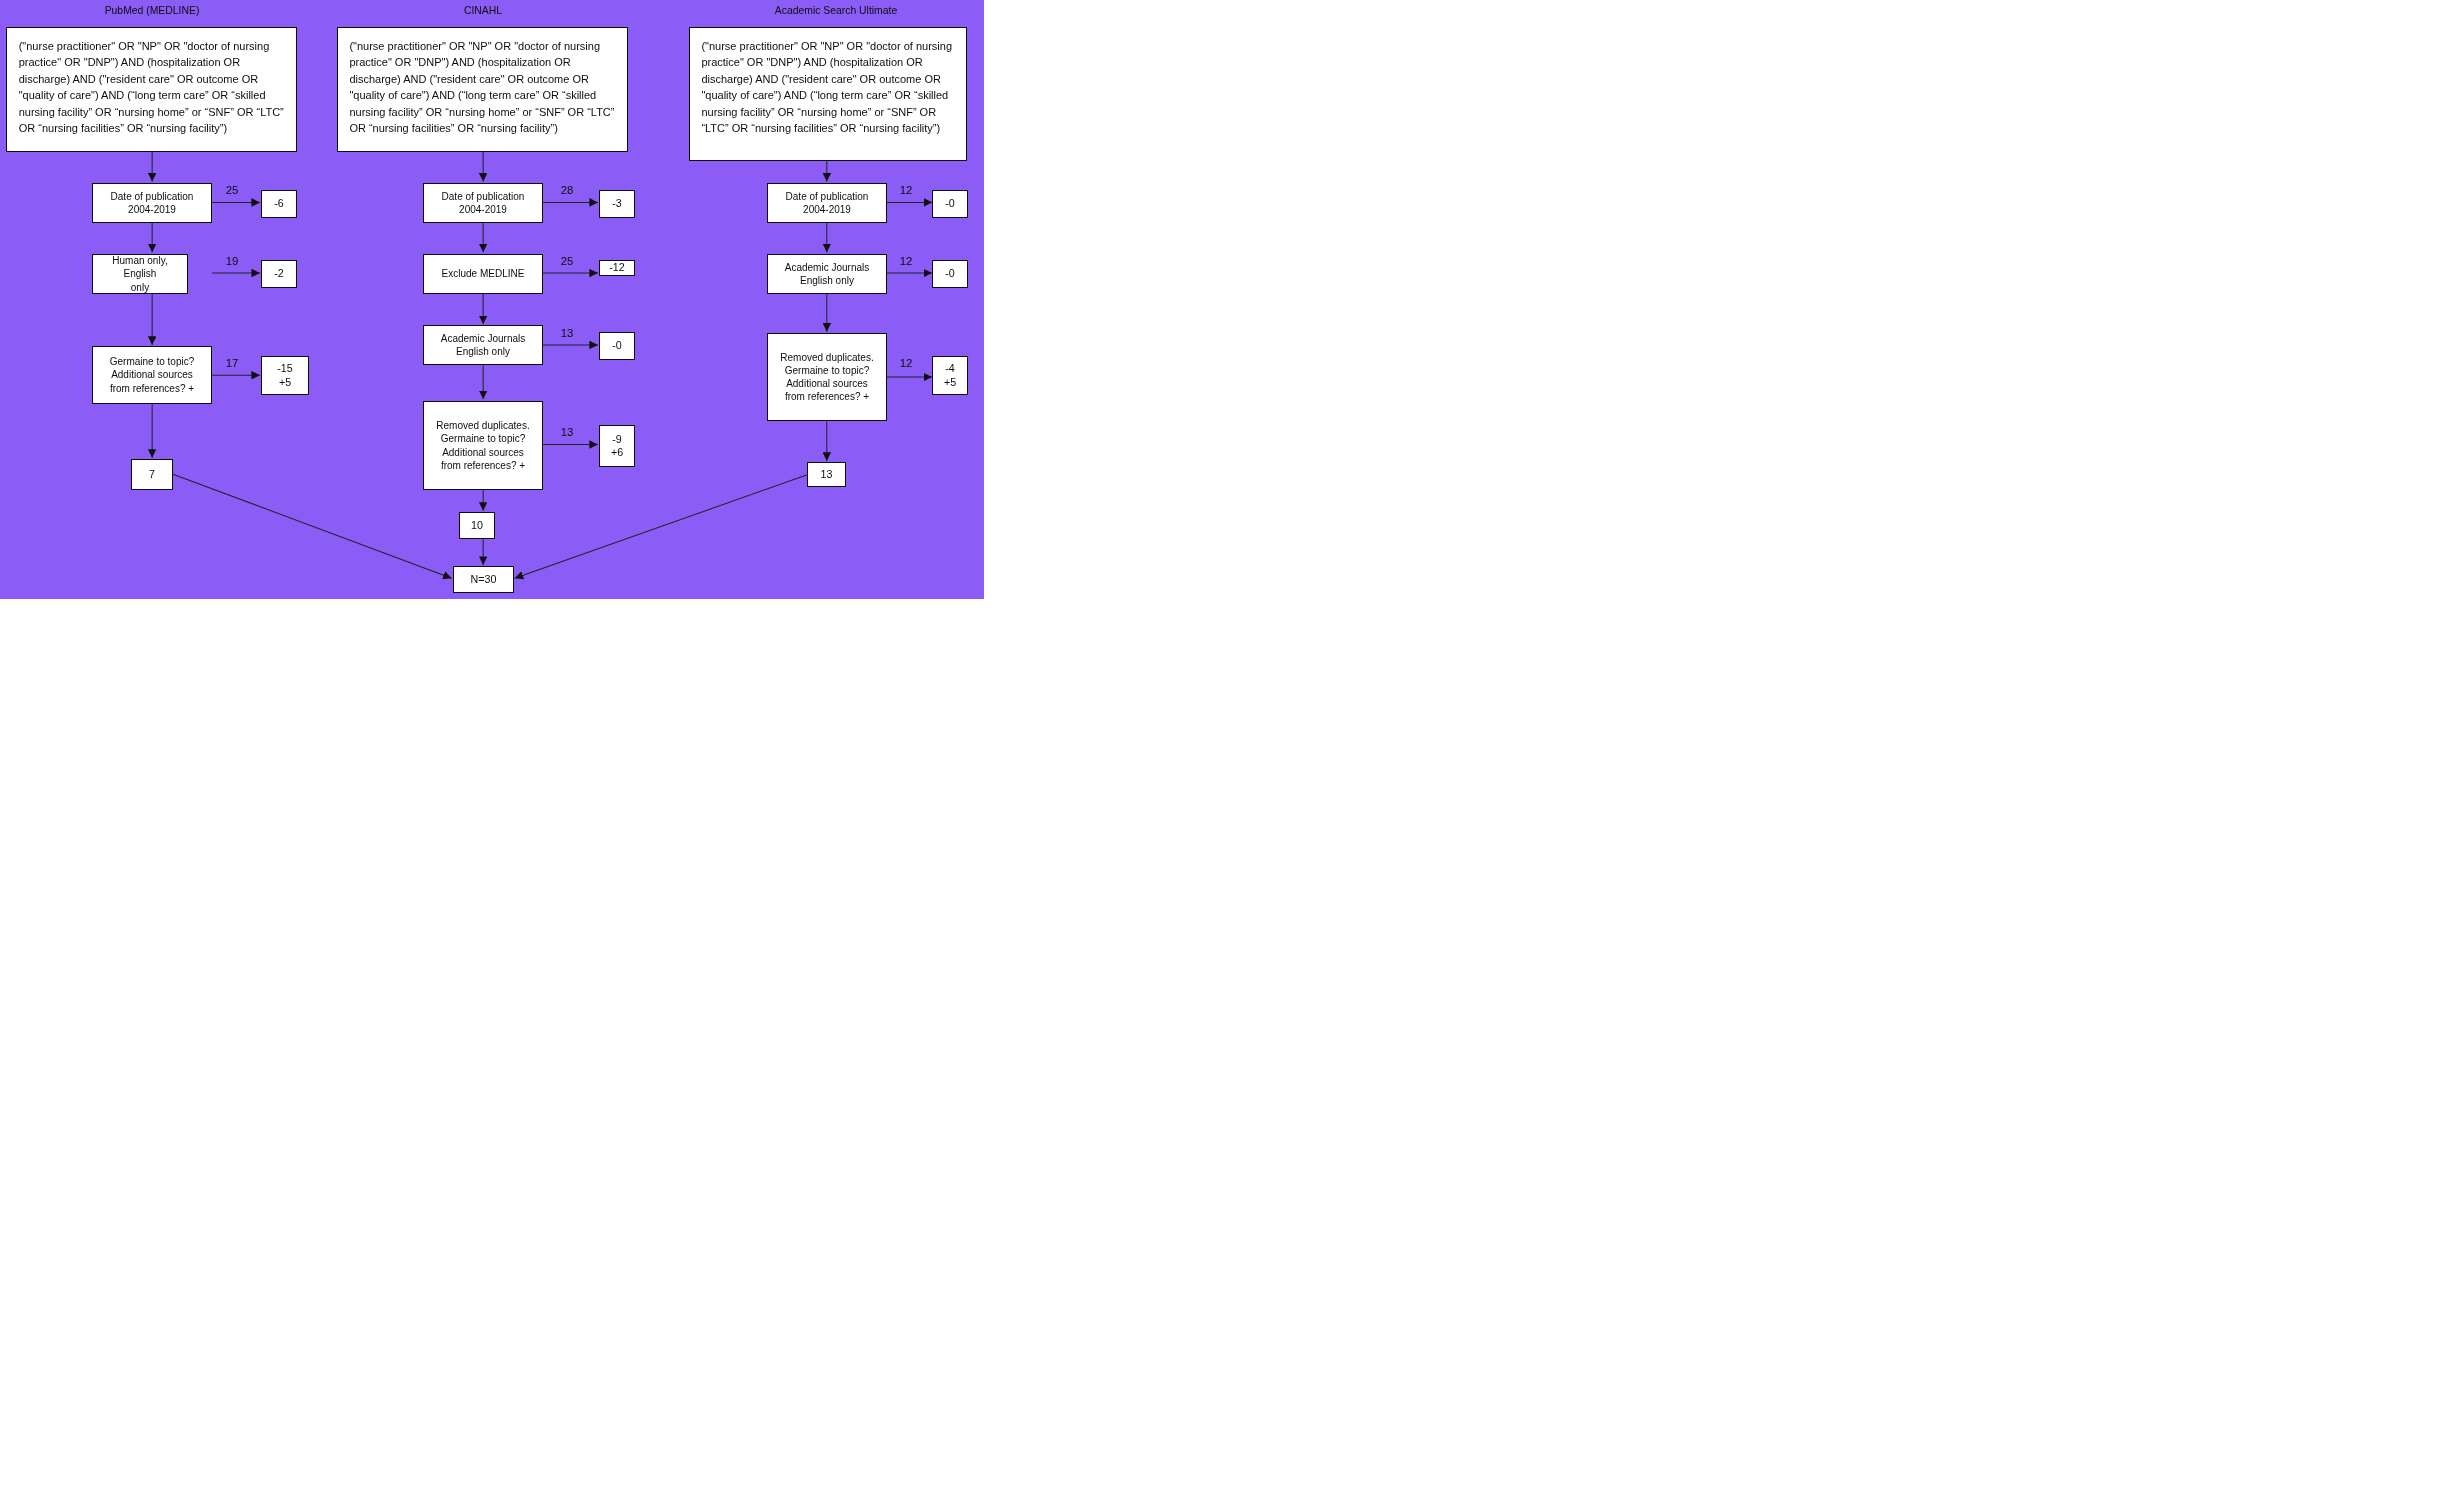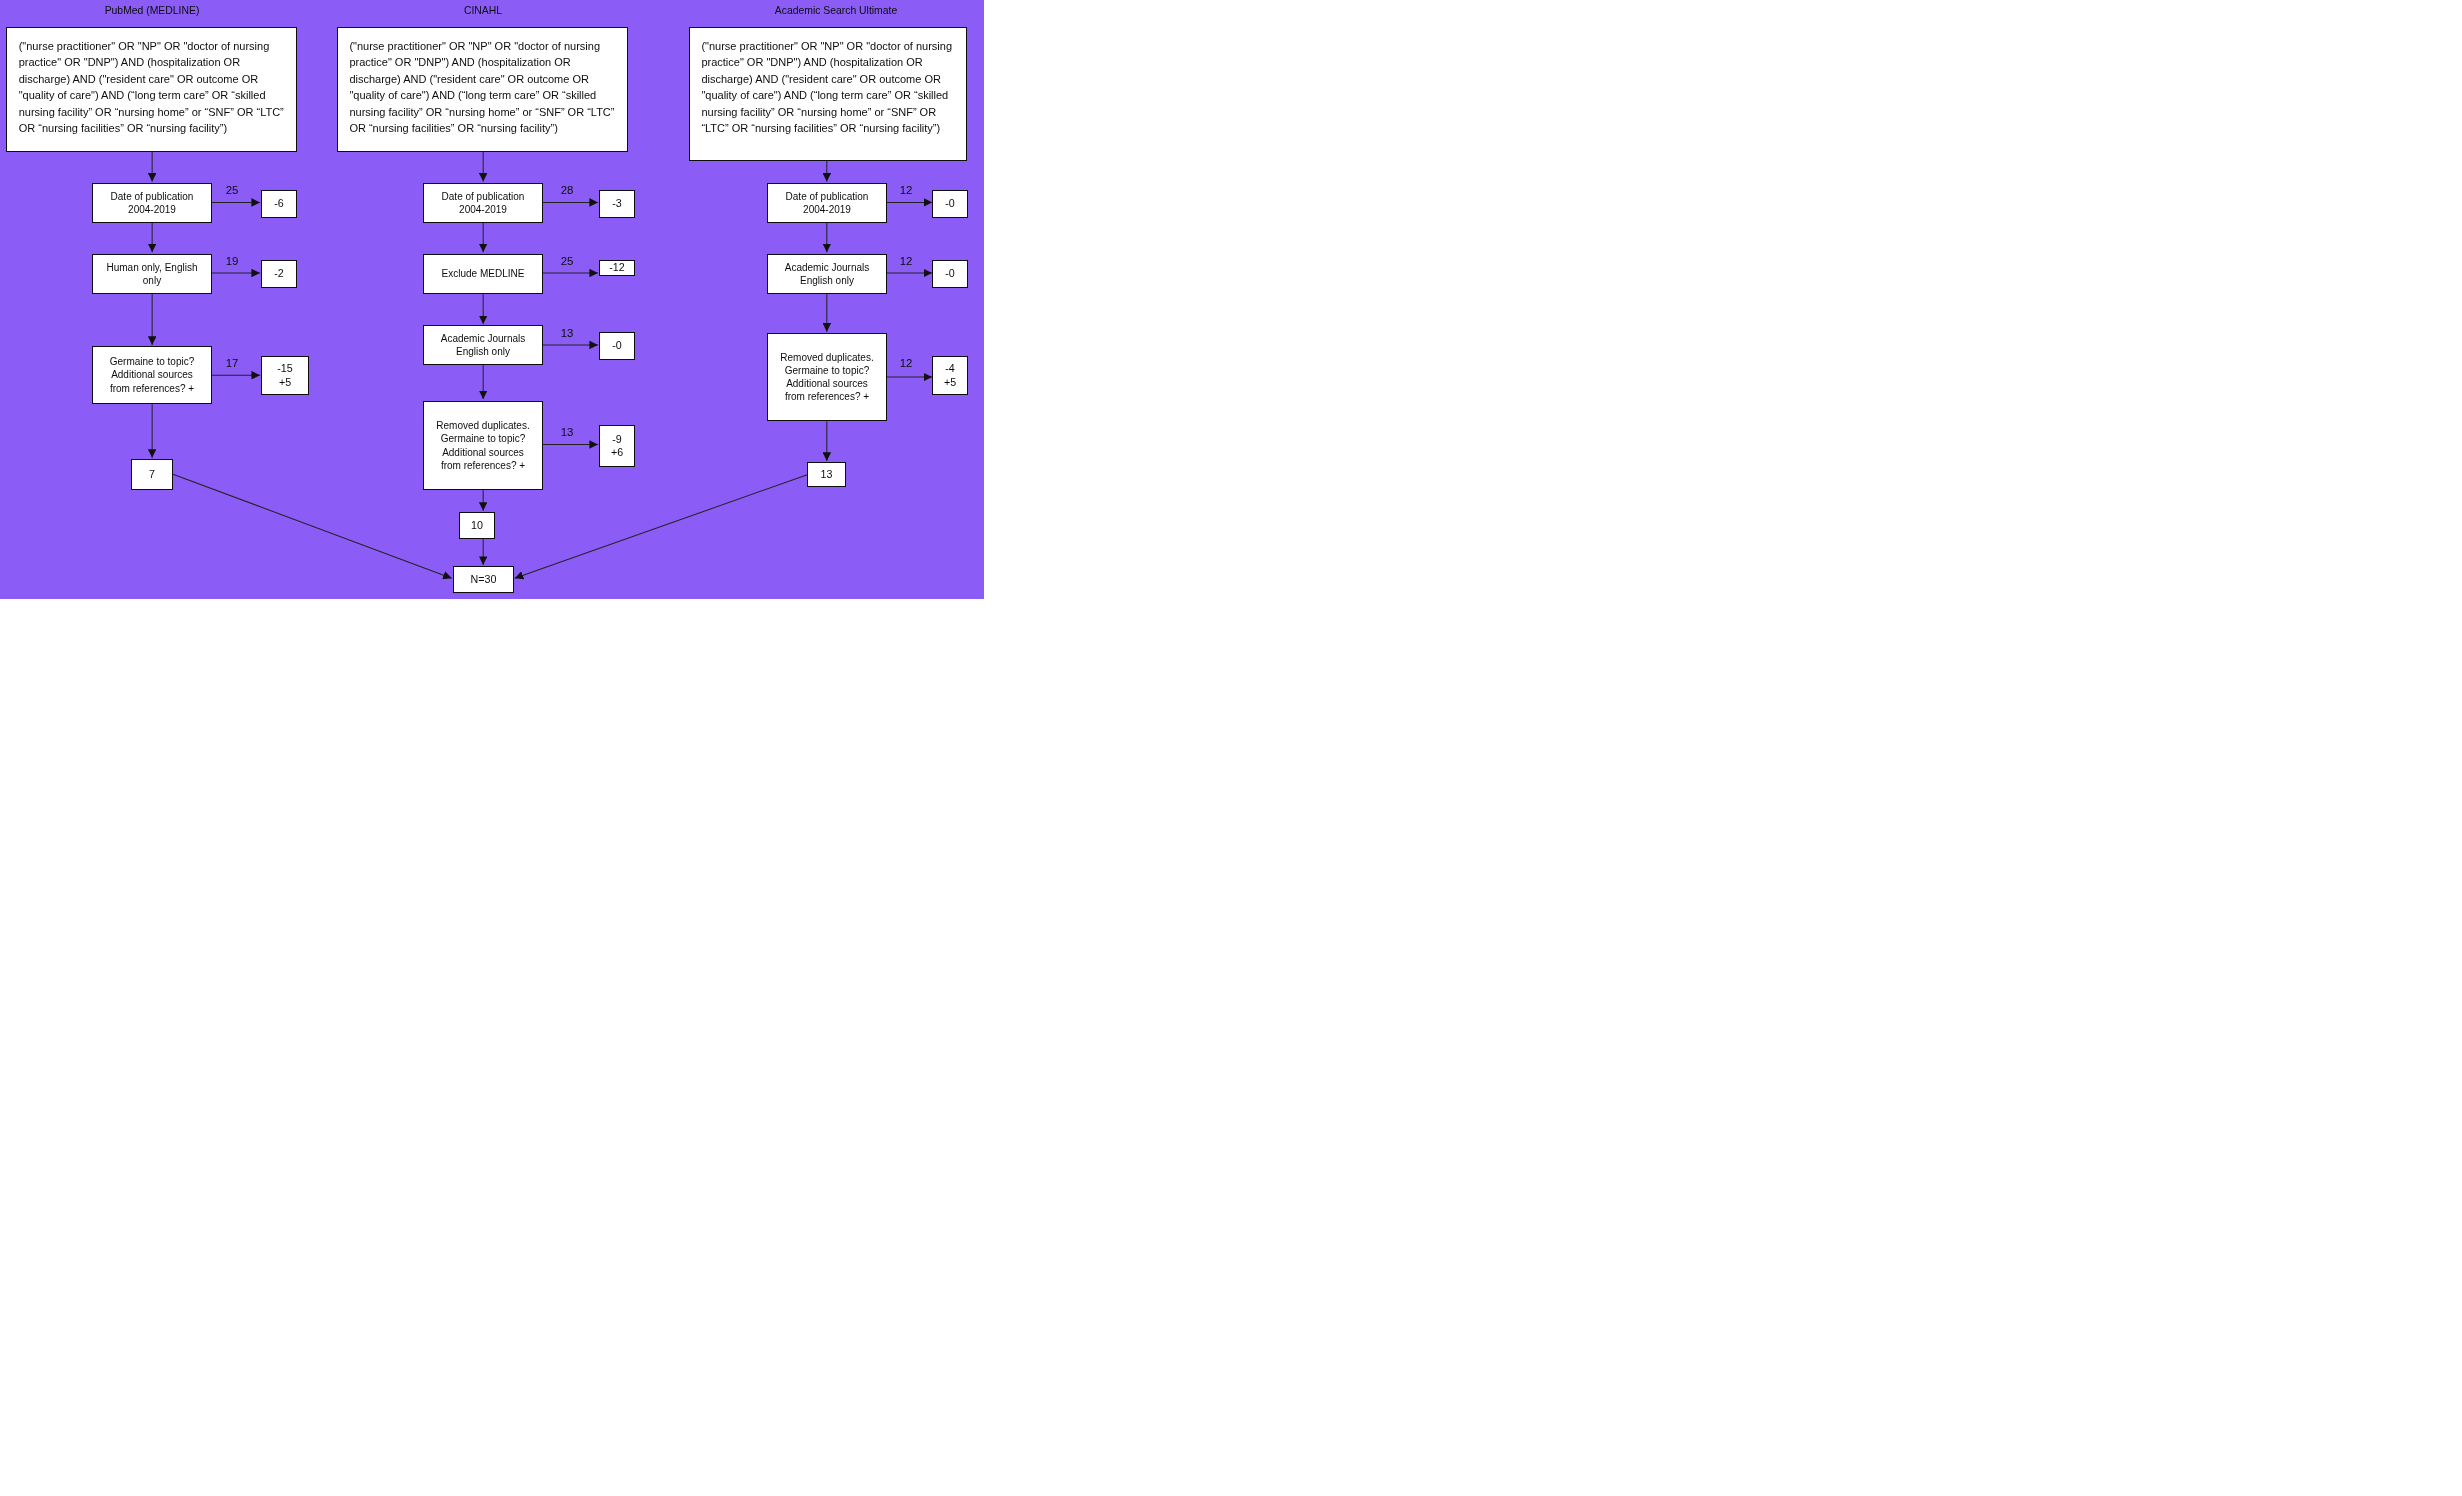--- a/index.html
+++ b/index.html
@@ -63,21 +63,21 @@
   </svg>
 
   <div class="title" style="left:51px;top:5px">PubMed (MEDLINE)</div>
   <div class="box qbox" style="left:6.3px;top:26.5px;width:291px;height:125px">("nurse practitioner" OR "NP" OR "doctor of nursing practice" OR "DNP") AND (hospitalization OR discharge) AND ("resident care" OR outcome OR "quality of care") AND (“long term care” OR “skilled nursing facility” OR “nursing home” or “SNF” OR “LTC” OR “nursing facilities” OR “nursing facility”)</div>
 
   <div class="box step" style="left:92px;top:183px;width:120px;height:40px">Date of publication
 2004-2019</div>
   <div class="count" style="left:218px;top:184px">25</div>
   <div class="box mini" style="left:261px;top:190px;width:36px;height:28px">-6</div>
 
-  <div class="box step" style="left:92px;top:254px;width:120px;height:40px">Human only, English
+  <div class="box step" style="left:92px;top:254px;width:96px;height:40px">Human only, English
 only</div>
   <div class="count" style="left:218px;top:255px">19</div>
   <div class="box mini" style="left:261px;top:260px;width:36px;height:28px">-2</div>
 
   <div class="box step" style="left:92px;top:346px;width:120px;height:58px">Germaine to topic?
 Additional sources
 from references? +</div>
   <div class="count" style="left:218px;top:357px">17</div>
   <div class="box mini" style="left:261px;top:356px;width:48px;height:39px">-15
 +5</div>

